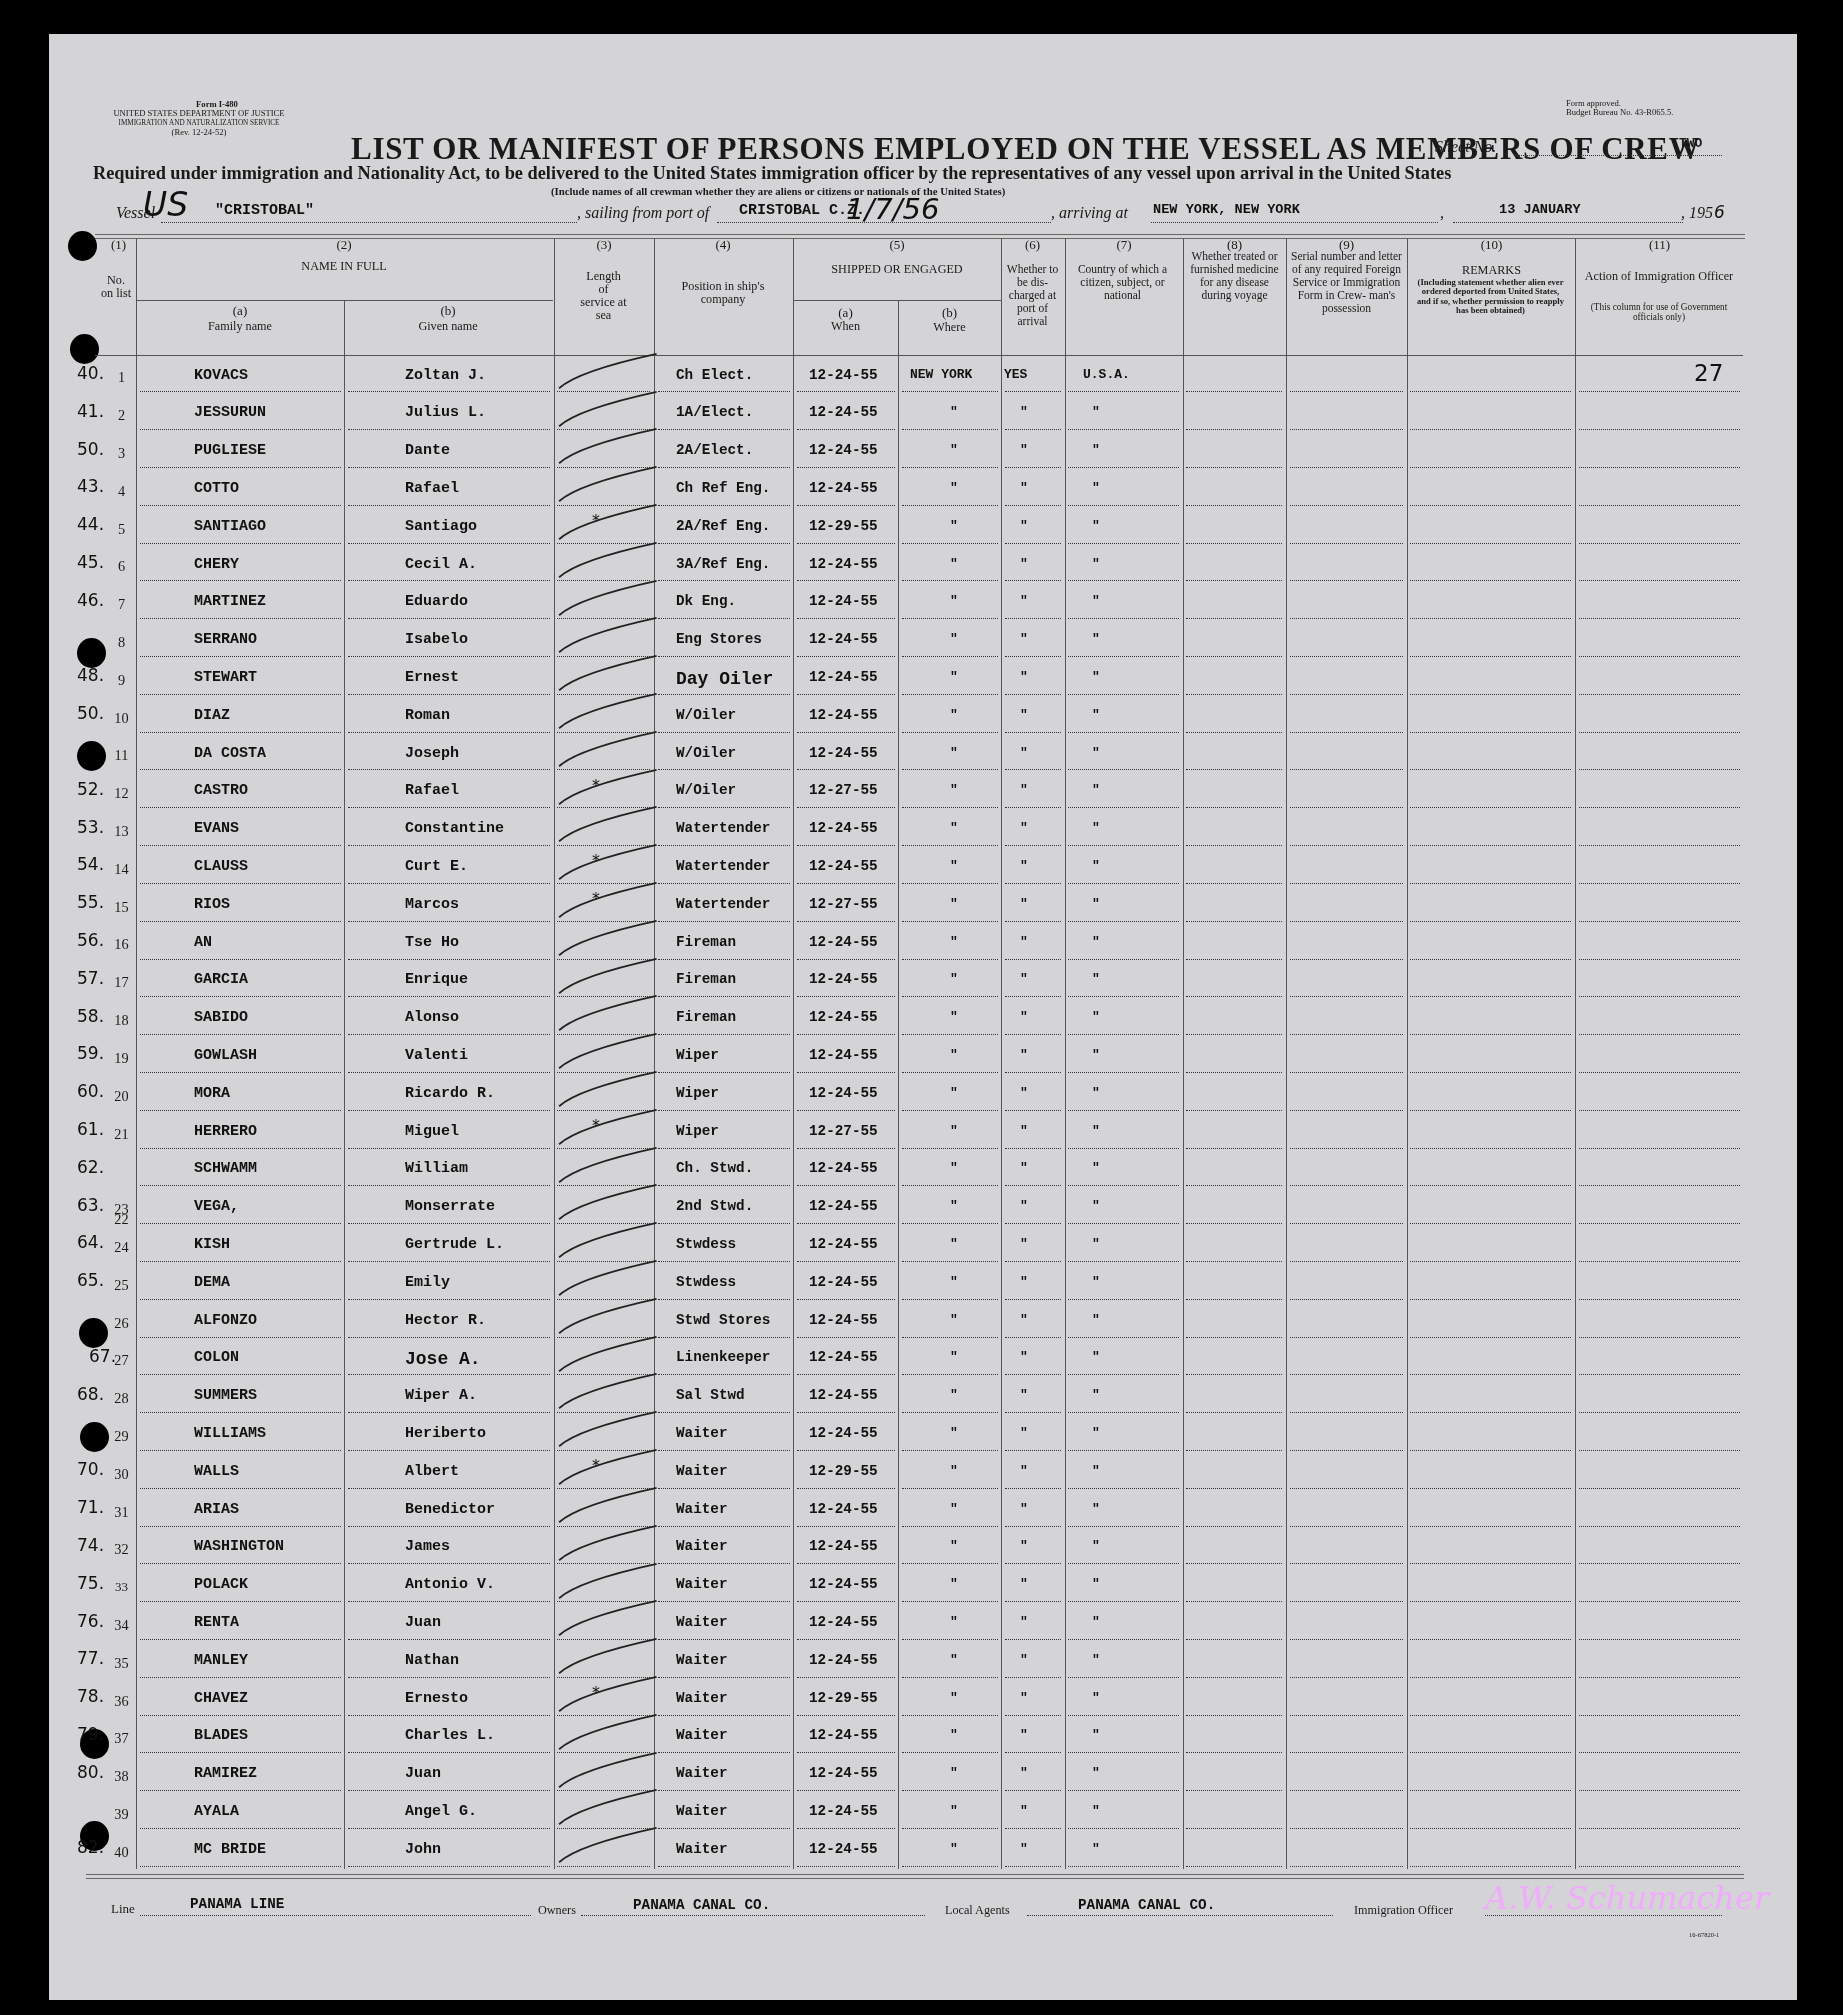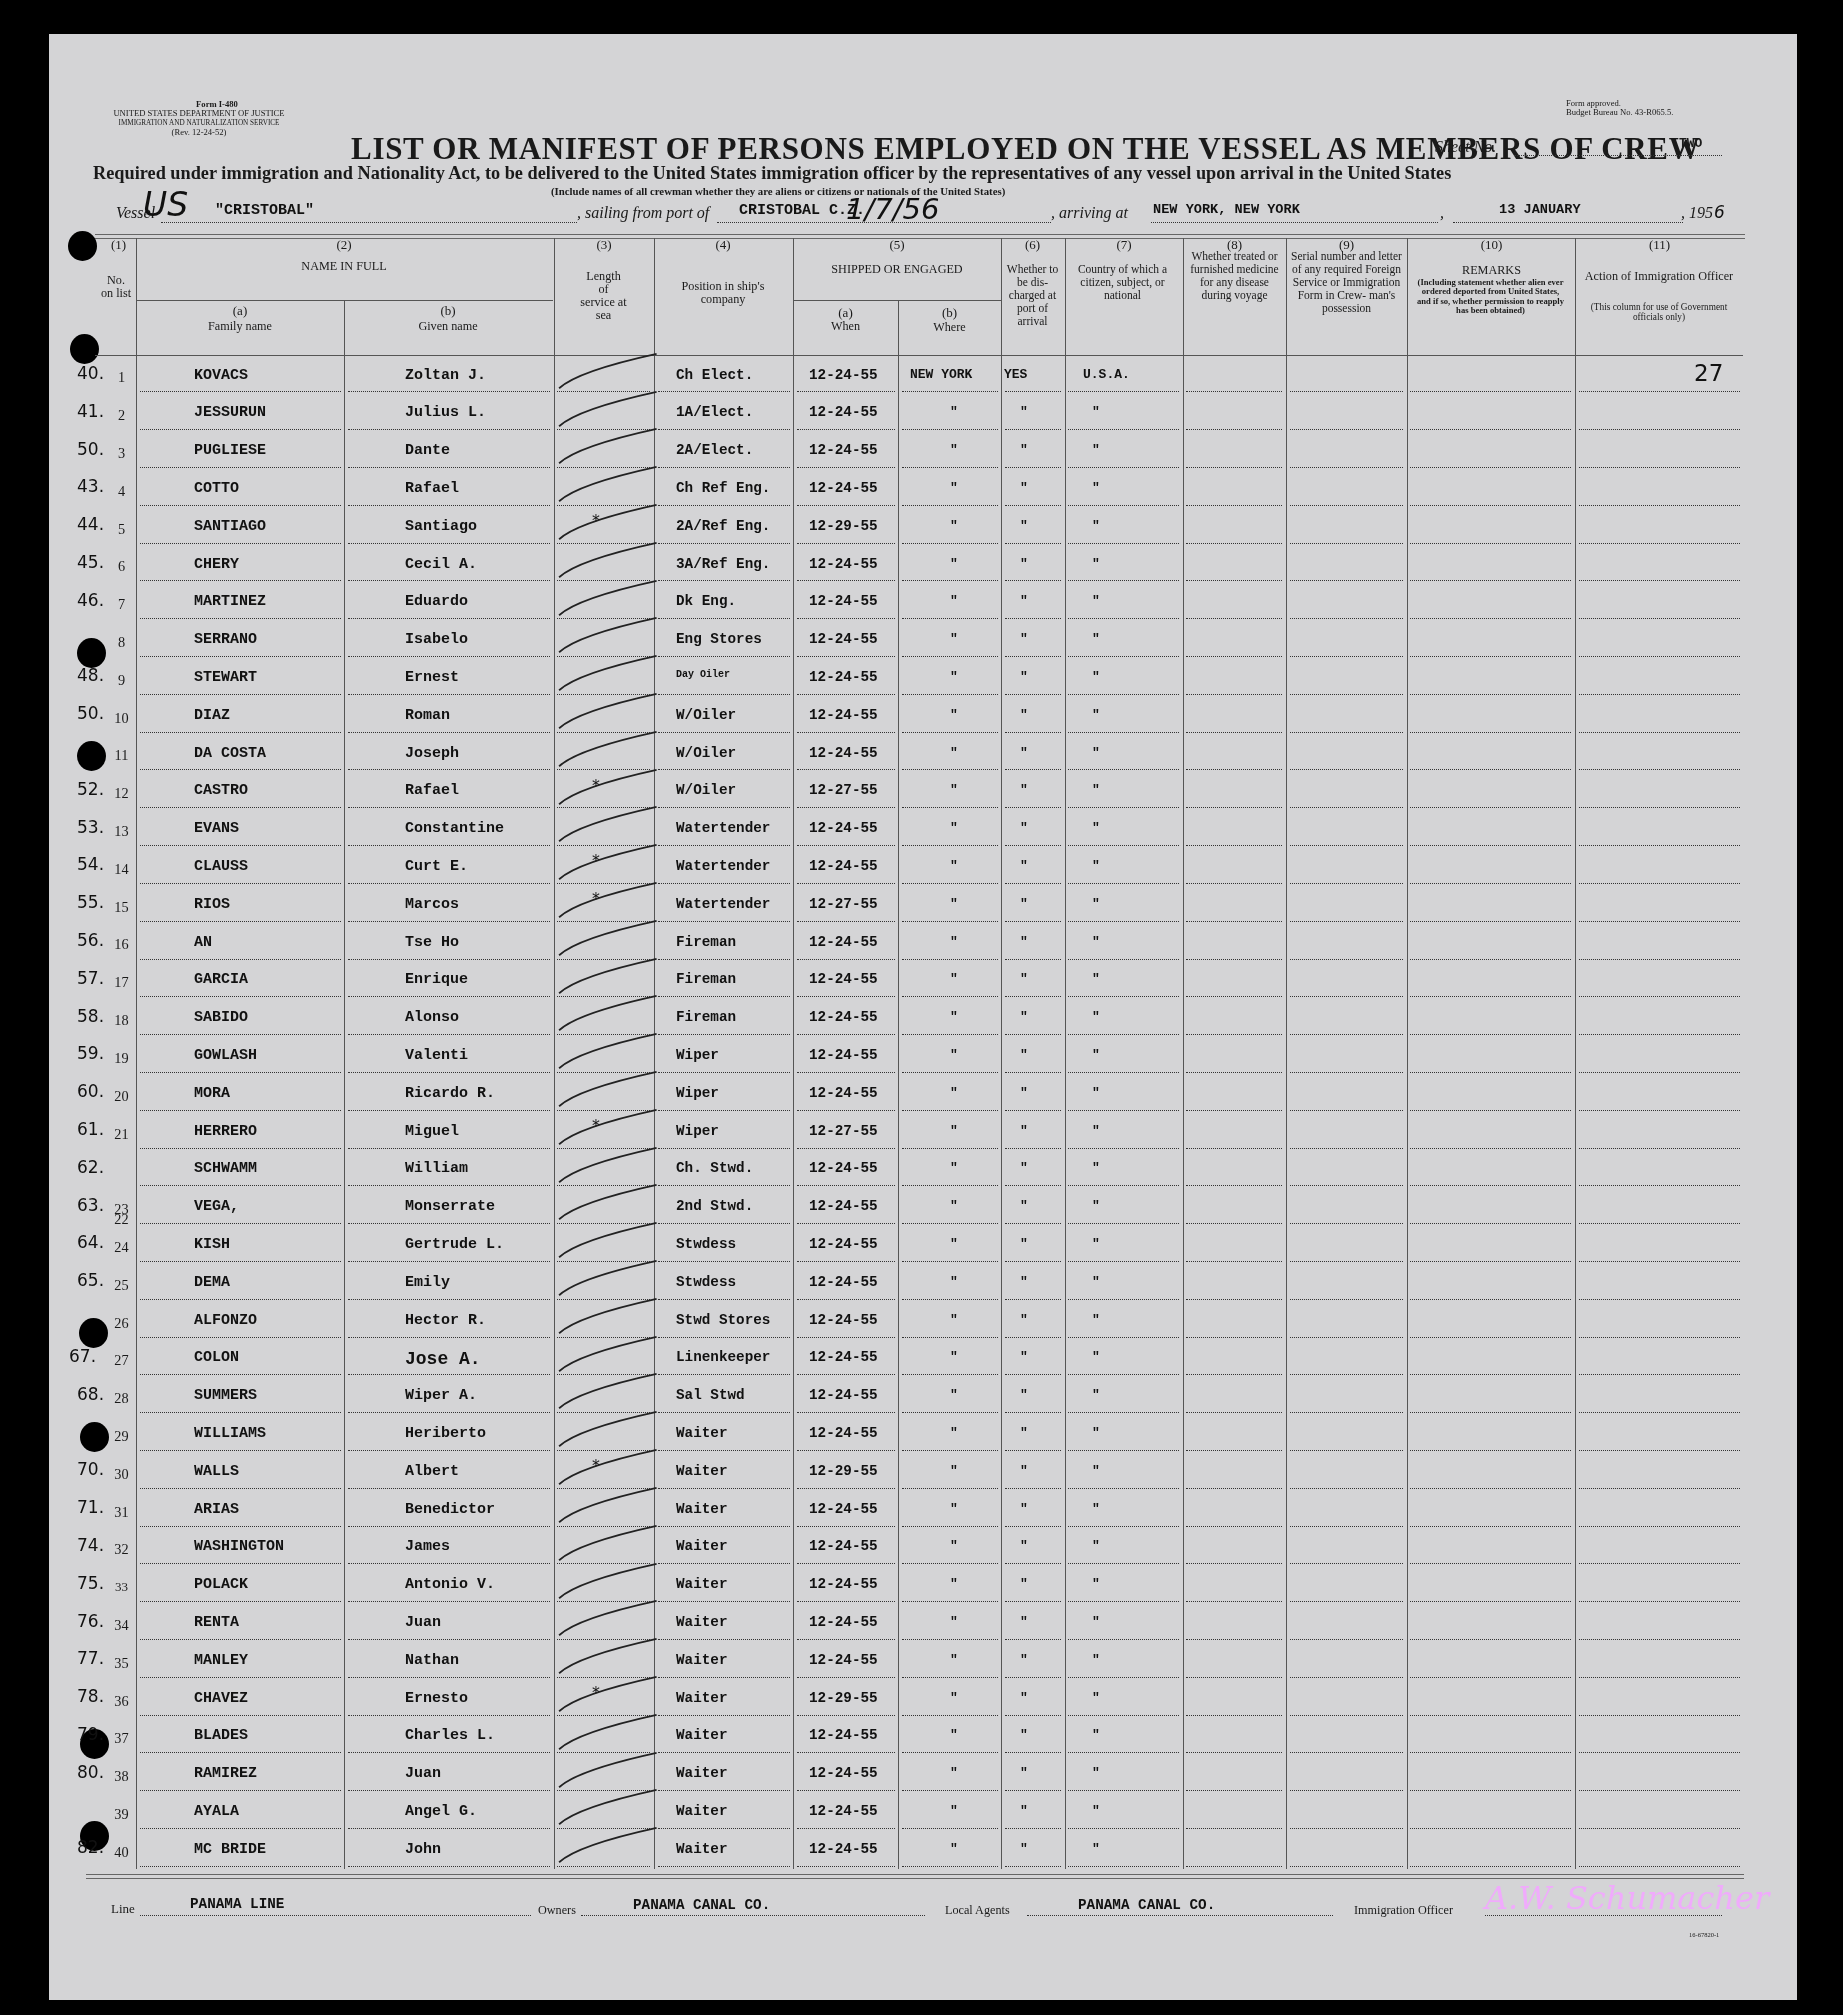--- a/index.html
+++ b/index.html
@@ -361,21 +361,21 @@
       <div class="dotline" style="left: 1005px; top: 694px; width: 56px;"></div>
       <div class="dotline" style="left: 1068px; top: 694px; width: 111px;"></div>
       <div class="dotline" style="left: 1186px; top: 694px; width: 96px;"></div>
       <div class="dotline" style="left: 1290px; top: 694px; width: 113px;"></div>
       <div class="dotline" style="left: 1410px; top: 694px; width: 161px;"></div>
       <div class="dotline" style="left: 1579px; top: 694px; width: 161px;"></div>
       <div class="hand" style="left: 77px; top: 665px;">48.</div>
       <div class="colnum" style="left: 108px; top: 672px; width: 27px; font-size: 14.3px;">9</div>
       <div class="cell" style="left: 194px; top: 669px; font-size: 15px;">STEWART</div>
       <div class="cell" style="left: 405px; top: 669px; font-size: 15px;">Ernest</div>
-      <div class="cell" style="left: 676px; top: 669px; font-size: 10px;">Day Oiler</div>
+      <div class="cell" style="left: 676px; top: 669px; font-size: 18px;">Day Oiler</div>
       <div class="cell" style="left: 809px; top: 669px; font-size: 14.3px;">12-24-55</div>
       <div class="cell" style="left: 950px; top: 669px; font-size: 13px;">"</div>
       <div class="cell" style="left: 1020px; top: 669px; font-size: 13px;">"</div>
       <div class="cell" style="left: 1092px; top: 669px; font-size: 13px;">"</div>
       <svg class="check" width="108" height="43" style="left: 556px; top: 653px;" viewBox="0 0 150 60">
         <path d="M4 52 Q 30 28 140 4" stroke="#222" stroke-width="2.5" fill="none"></path>
       </svg>
     </div>
     <div>
       <div class="dotline" style="left: 140px; top: 732px; width: 201px;"></div>
@@ -829,21 +829,21 @@
       <div class="dotline" style="left: 557px; top: 1374px; width: 93px;"></div>
       <div class="dotline" style="left: 658px; top: 1374px; width: 132px;"></div>
       <div class="dotline" style="left: 797px; top: 1374px; width: 98px;"></div>
       <div class="dotline" style="left: 902px; top: 1374px; width: 96px;"></div>
       <div class="dotline" style="left: 1005px; top: 1374px; width: 56px;"></div>
       <div class="dotline" style="left: 1068px; top: 1374px; width: 111px;"></div>
       <div class="dotline" style="left: 1186px; top: 1374px; width: 96px;"></div>
       <div class="dotline" style="left: 1290px; top: 1374px; width: 113px;"></div>
       <div class="dotline" style="left: 1410px; top: 1374px; width: 161px;"></div>
       <div class="dotline" style="left: 1579px; top: 1374px; width: 161px;"></div>
-      <div class="hand" style="left: 69px; top: 1346px;">67.</div>
+      <div class="hand" style="left: 89px; top: 1346px;">67.</div>
       <div class="colnum" style="left: 108px; top: 1352px; width: 27px; font-size: 14.3px;">27</div>
       <div class="cell" style="left: 194px; top: 1349px; font-size: 15px;">COLON</div>
       <div class="cell" style="left: 405px; top: 1349px; font-size: 18px;">Jose A.</div>
       <div class="cell" style="left: 676px; top: 1349px; font-size: 14.3px;">Linenkeeper</div>
       <div class="cell" style="left: 809px; top: 1349px; font-size: 14.3px;">12-24-55</div>
       <div class="cell" style="left: 950px; top: 1349px; font-size: 13px;">"</div>
       <div class="cell" style="left: 1020px; top: 1349px; font-size: 13px;">"</div>
       <div class="cell" style="left: 1092px; top: 1349px; font-size: 13px;">"</div>
       <svg class="check" width="108" height="43" style="left: 556px; top: 1334px;" viewBox="0 0 150 60">
         <path d="M4 52 Q 30 28 140 4" stroke="#222" stroke-width="2.5" fill="none"></path>

